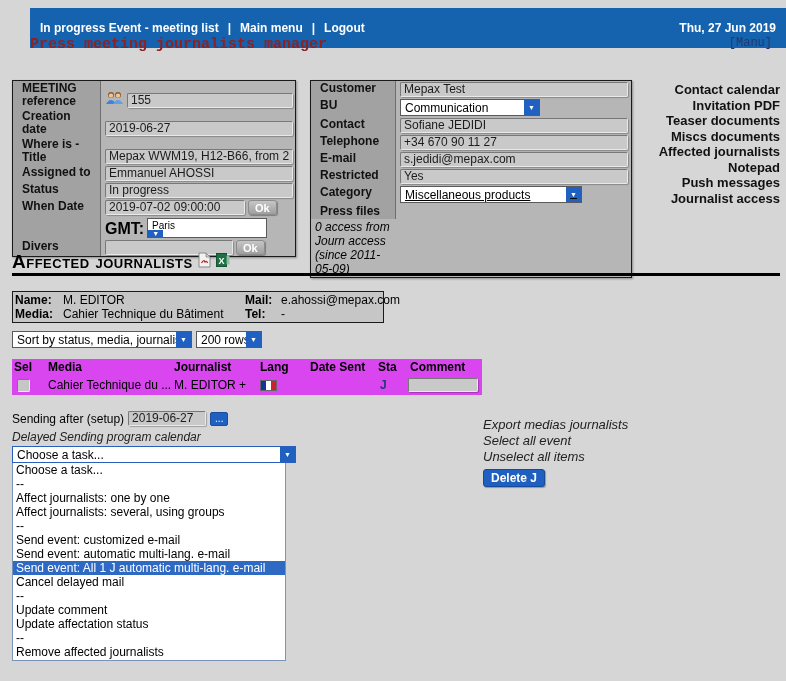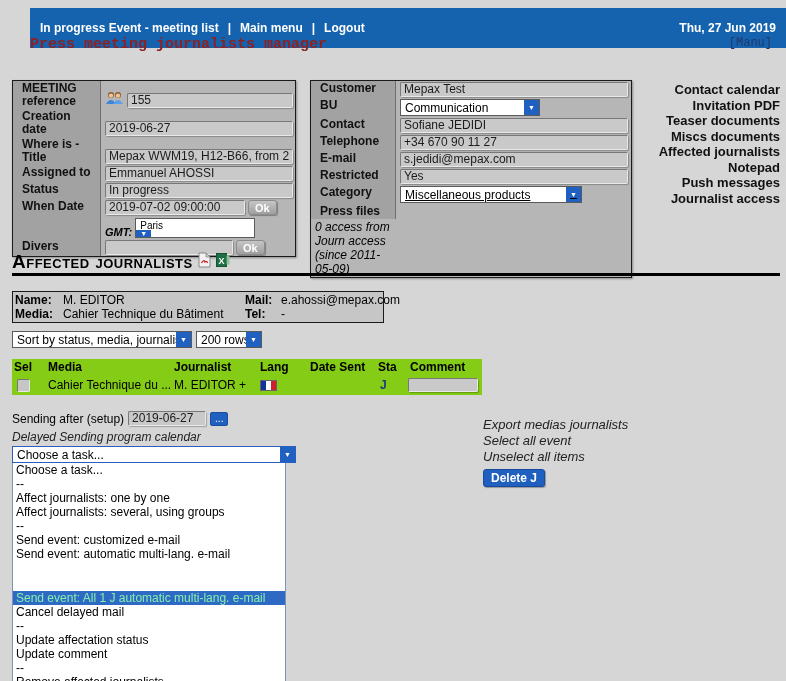--- a/index.html
+++ b/index.html
@@ -50,21 +50,21 @@
   .sectionhead .sectitle { font-variant:small-caps; font-weight:bold; font-size:19px; letter-spacing:.5px; color:#000; }
   .rule { position:absolute; left:12px; top:273px; width:768px; height:3px; background:#000; }
 
   .infobox { position:absolute; left:12px; top:291px; width:372px; height:32px; background:#c6c6c6;
              border:1px solid #1a1a1a; font-size:12px; padding:1px 2px;
              display:grid; grid-template-columns:48px 182px 36px 1fr; line-height:14px; }
   .infobox b { font-weight:bold; }
 
   .sortrow { position:absolute; left:12px; top:331px; display:flex; gap:4px; }
 
-  .jtable { position:absolute; left:12px; top:359px; width:470px; background:#84cc16; font-size:12px; }
+  .jtable { position:absolute; left:12px; top:359px; width:470px; background:#d946ef; font-size:12px; }
   .jtable .thead, .jtable .trow { display:grid; grid-template-columns:34px 126px 86px 50px 68px 32px 1fr;
              align-items:center; }
   .jtable .thead { font-weight:bold; height:16px; }
   .jtable .thead > div { padding:0 2px; }
   .jtable .trow { height:20px; }
   .checkbox { width:13px; height:13px; margin-left:5px; background:#c6c6c6; border:1px solid;
               border-color:#777 #e8e8e8 #e8e8e8 #777; border-radius:2px; cursor:pointer; }
   .flag { width:17px; height:11px; display:flex; border:1px solid #666; }
   .flag i { flex:1; }
   .commentfield { width:70px; height:14px; }
@@ -74,21 +74,21 @@
   .sendrow .datefield { width:78px; }
   .dotsbtn { background:#2060c0; border:1px solid #1a4d9e; border-radius:2px; color:#fff; font-size:10px;
              height:14px; line-height:11px; padding:0 4px; cursor:pointer; }
   .delayed { position:absolute; left:12px; top:430px; font-size:12px; font-style:italic; color:#222; }
 
   .taskselect { position:absolute; left:12px; top:446px; width:284px; border-color:#2a5fc0; }
   .tasklist { position:absolute; left:12px; top:463px; width:274px; background:#fff;
               border:1px solid #7a93b8; border-top:none; z-index:5; padding-bottom:1px; }
   .tasklist .opt { font-size:12px; line-height:14px; padding:0 3px; white-space:nowrap;
                    overflow:hidden; color:#000; cursor:pointer; }
-  .tasklist .opt.selected { background:#2e6ac4; color:#86efac;margin-top:30px; }
+  .tasklist .opt.selected { background:#2e6ac4; color:#ffffff; }
 
   .actions { position:absolute; left:483px; top:417px; font-size:13px; font-style:italic; color:#222; }
   .actions .actlink { line-height:15px; margin-bottom:1px; cursor:pointer; }
   .deletebtn { margin-top:4px; background:#1f5fbf; border:1px solid #164b9b; border-radius:3px;
                color:#fff; font-weight:bold; font-size:12px; font-style:normal; padding:1px 7px;
                cursor:pointer; box-shadow:1px 1px 1px rgba(0,0,0,.3); display:inline-block; }
 
   .icon { display:inline-block; }
 </style>
 </head>
@@ -143,21 +143,21 @@
 
     <div class="lbl">Status</div>
     <div class="val">
         <div class="field" style="flex:1;">In progress</div>
       </div>
 
     <div class="lbl">When Date</div>
     <div class="val" style="align-content:flex-start;">
       <div class="field" style="width:140px;">2019-07-02 09:00:00</div>
       <button class="okbtn">Ok</button>
-      <span style="font-weight:bold; font-size:11px;font-style:italic;">GMT:</span>
+      <span style="font-weight:bold; font-size:16px;">GMT:</span>
       <div class="selectbox" style="width:120px; height:20px;flex-direction:column;">
         <span class="seltext" style="font-size:10px;">Paris</span>
         <span class="selarrow">▼</span>
       </div>
     </div>
 
     <div class="lbl">Divers</div>
     <div class="val">
       <div class="field" style="width:128px;"></div>
       <button class="okbtn">Ok</button>
@@ -309,22 +309,22 @@
     <div class="opt">Choose a task...</div>
     <div class="opt">--</div>
     <div class="opt">Affect journalists: one by one</div>
     <div class="opt">Affect journalists: several, using groups</div>
     <div class="opt">--</div>
     <div class="opt">Send event: customized e-mail</div>
     <div class="opt">Send event: automatic multi-lang. e-mail</div>
     <div class="opt selected">Send event: All 1 J automatic multi-lang. e-mail</div>
     <div class="opt">Cancel delayed mail</div>
     <div class="opt">--</div>
+    <div class="opt">Update comment</div>
     <div class="opt">Update affectation status</div>
-    <div class="opt">Update comment</div>
     <div class="opt">--</div>
     <div class="opt">Remove affected journalists</div>
   </div>
 
   <div class="actions">
     <div class="actlink">Export medias journalists</div>
     <div class="actlink">Select all event</div>
     <div class="actlink">Unselect all items</div>
     <button class="deletebtn">Delete J</button>
   </div>

